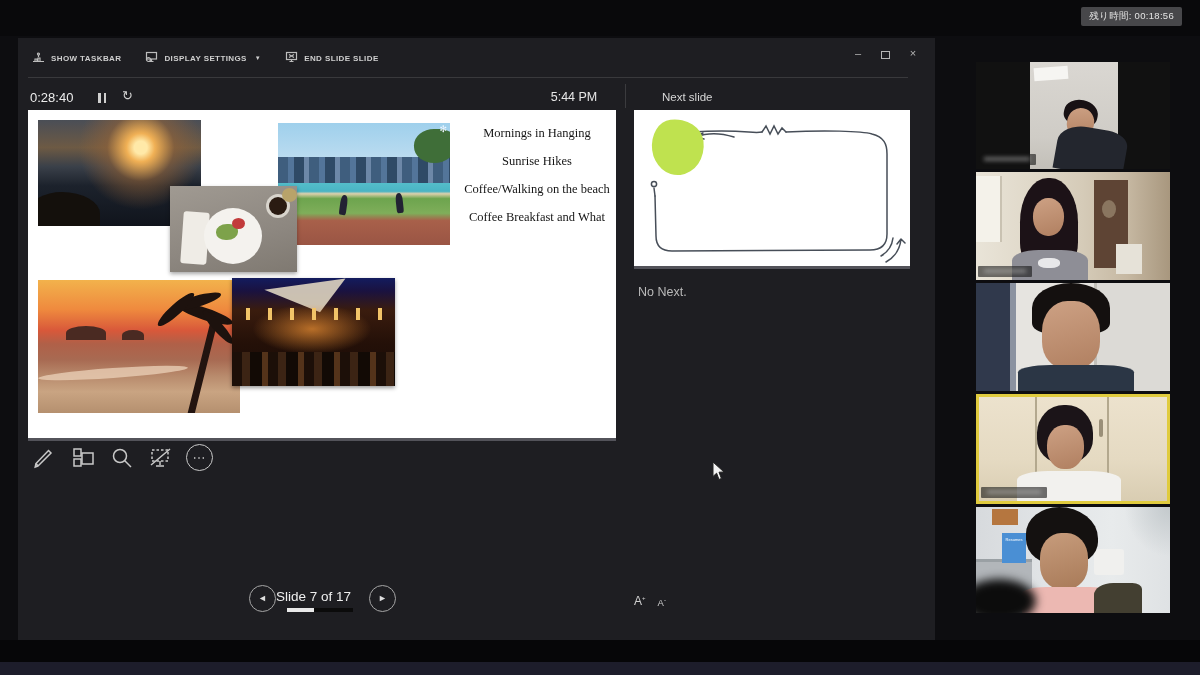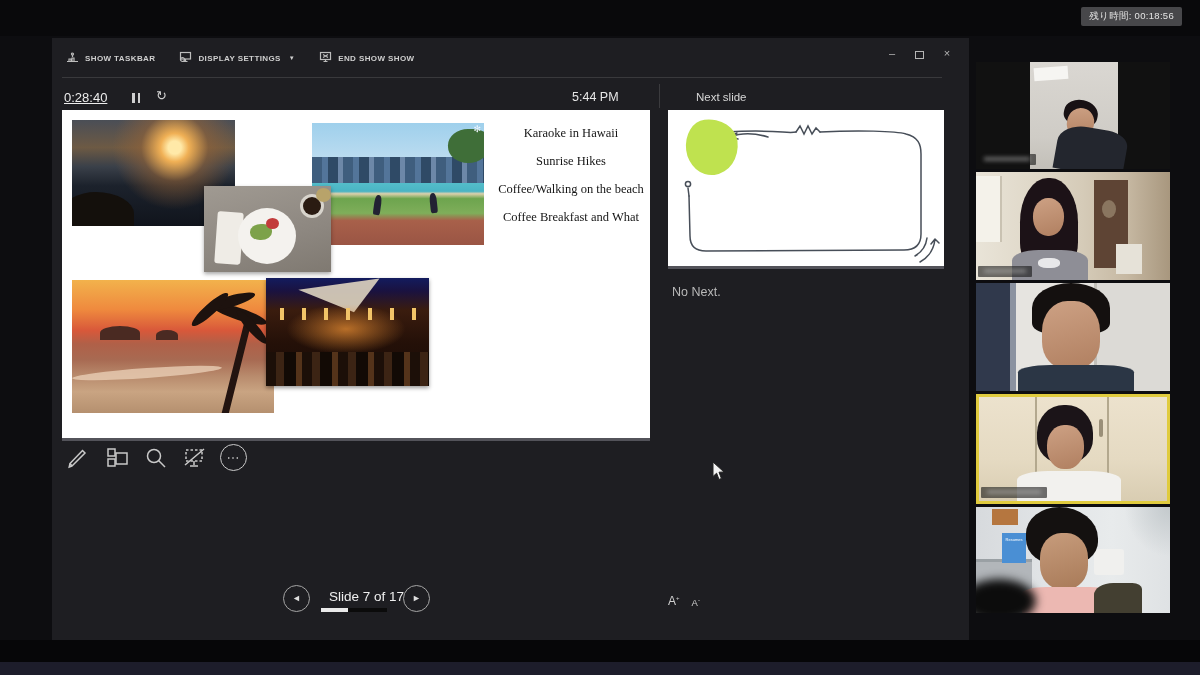--- a/index.html
+++ b/index.html
@@ -7,36 +7,36 @@
   .stage { position:relative; width:1200px; height:675px; background:#0d0d10; overflow:hidden; }
 
   
   .top-bar { position:absolute; left:0; top:0; width:1200px; height:36px; background:#09090b; }
   .timer-badge { position:absolute; top:7px; right:18px; background:#47474a; color:#e4e4e4;
                  font-size:9.5px; padding:3px 8px; border-radius:2px; letter-spacing:.3px; }
   .bottom-bar { position:absolute; left:0; top:640px; width:1200px; height:22px; background:#060608; }
   .bottom-strip { position:absolute; left:0; top:662px; width:1200px; height:13px; background:#1d1d2b; }
 
   
-  .pwindow { position:absolute; left:18px; top:38px; width:917px; height:602px; background:#1e1e22;margin-left:34px; }
+  .pwindow { position:absolute; left:18px; top:38px; width:917px; height:602px; background:#1e1e22; }
   .toolbar { position:absolute; left:14px; top:13px; display:flex; gap:24px; align-items:center; }
   .tb-item { display:flex; align-items:center; gap:6px; color:#cfcfcf; font-size:8px;
              font-weight:bold; letter-spacing:.4px; cursor:default; }
   .tb-item svg { stroke:#bdbdbd; fill:none; stroke-width:1.2; }
   .caret { font-size:6px; margin-left:2px; }
   .win-controls { position:absolute; right:14px; top:8px; display:flex; gap:15px; align-items:center; }
   .wc { color:#b5b5b5; font-size:11px; width:16px; text-align:center; line-height:14px; }
   .wc-restore { width:9px; height:8px; border:1.2px solid #b5b5b5; margin-top:3px; }
   .tb-sep { position:absolute; left:10px; top:39px; width:880px; height:1px; background:#39393c; }
 
-  .elapsed { position:absolute; left:12px; top:52px; color:#ececec; font-size:13px;text-decoration:underline; }
+  .elapsed { position:absolute; left:12px; top:52px; color:#ececec; font-size:13px; }
   .pause-btn { position:absolute; left:80px; top:55px; display:flex; gap:3px; }
   .pause-btn i { display:block; width:2.5px; height:10px; background:#cfcfcf; }
   .restart-btn { position:absolute; left:104px; top:50px; color:#cfcfcf; font-size:13px; }
-  .clock { position:absolute; left:520px; top:52px; width:72px; text-align:left; color:#e6e6e6; font-size:12.5px; }
+  .clock { position:absolute; left:520px; top:52px; width:72px; text-align:center; color:#e6e6e6; font-size:12.5px; }
   .v-div { position:absolute; left:607px; top:46px; width:1px; height:24px; background:#3b3b3e; }
   .next-label { position:absolute; left:620px; top:53px; color:#d6d6d6; font-size:11.5px;padding-left:24px; }
 
   
   .slide { position:absolute; left:10px; top:72px; width:588px; height:328px; background:#fff;
            box-shadow:0 3px 0 #53535a; }
   .photo { position:absolute; overflow:hidden; }
   .ph-a { left:10px; top:10px; width:163px; height:106px;
           background:
             radial-gradient(circle at 63% 26%, #ffe9a8 0 5%, #f0b055 11%, rgba(150,100,55,.55) 26%, rgba(60,60,70,0) 48%),
@@ -88,21 +88,21 @@
   .tool { width:27px; height:27px; display:flex; align-items:center; justify-content:center; }
   .tool svg { stroke:#c9c9c9; fill:none; stroke-width:1.5; }
   .tool-more { width:27px; height:27px; border:1.5px solid #c9c9c9; border-radius:50%;
                color:#c9c9c9; font-size:13px; line-height:23px; text-align:center; letter-spacing:1px; }
 
   
   .nav-btn { position:absolute; width:27px; height:27px; border:1.5px solid #a5a5a5; border-radius:50%;
              color:#dedede; font-size:9px; text-align:center; line-height:24px; }
   .nav-prev { left:231px; top:547px; }
   .nav-next { left:351px; top:547px; }
-  .slide-counter { position:absolute; left:277px; top:551px; color:#efefef; font-size:13.5px; }
+  .slide-counter { position:absolute; left:258px; top:551px; color:#efefef; font-size:13.5px; }
   .progress { position:absolute; left:269px; top:570px; width:66px; height:4px; background:#0b0b0b; }
   .progress i { display:block; height:100%; background:#e9e9e9; }
 
   
   .preview { position:absolute; left:616px; top:72px; width:276px; height:156px; background:#fff; box-shadow:0 3px 0 #53535a; }
   .blob { position:absolute; left:18px; top:9px; width:52px; height:56px; background:#bfe24f;
           border-radius:42% 58% 52% 48% / 50% 45% 55% 50%; transform:rotate(-7deg); z-index:3; }
   .sketch { position:absolute; left:0; top:0; z-index:2; }
   .question { position:absolute; left:38px; right:38px; top:44px; z-index:4; text-align:center;
               color:#3f4650; font-size:16.5px; font-weight:bold; line-height:1.3; letter-spacing:.2px; }
@@ -202,21 +202,21 @@
         <span>DISPLAY SETTINGS</span>
         <span class="caret">▼</span>
       </div>
       <div class="tb-item">
         <span>
           <svg width="13" height="12" viewBox="0 0 13 12">
               <rect x="1.5" y="1.5" width="10" height="7"></rect>
               <path d="M4 3.5 l5 3 M9 3.5 l-5 3 M6.5 8.5 v2 M4.5 10.5 h4"></path>
             </svg>
         </span>
-        <span>END SHOW SHOW</span>
+        <span>END SLIDE SLIDE</span>
       </div>
     </div>
 
     <div class="win-controls">
       <span class="wc">–</span>
       <span class="wc-restore"></span>
       <span class="wc">×</span>
     </div>
 
     <div class="tb-sep"></div>
@@ -262,21 +262,21 @@
           <div class="fr f3"></div>
           <div class="fr f4"></div>
       </div>
       <div class="photo ph-e">
         <div class="sail"></div>
           <div class="glow"></div>
           <div class="lamps"></div>
           <div class="crowd"></div>
       </div>
       <div class="slide-text morning">
-        <p>Karaoke in Hawaii</p>
+        <p>Mornings in Hanging</p>
         <p>Sunrise Hikes</p>
         <p>Coffee/Walking on the beach</p>
         <p>Coffee Breakfast and What</p>
       </div>
     </div>
 
     <div class="tools">
       <div class="tool">
         <svg width="26" height="26" viewBox="0 0 26 26">
             <path d="M7 21 L20 8 l-2.5-2.5 L5 18.5 Z M5 18.5 L4.2 22 7 21"></path>

